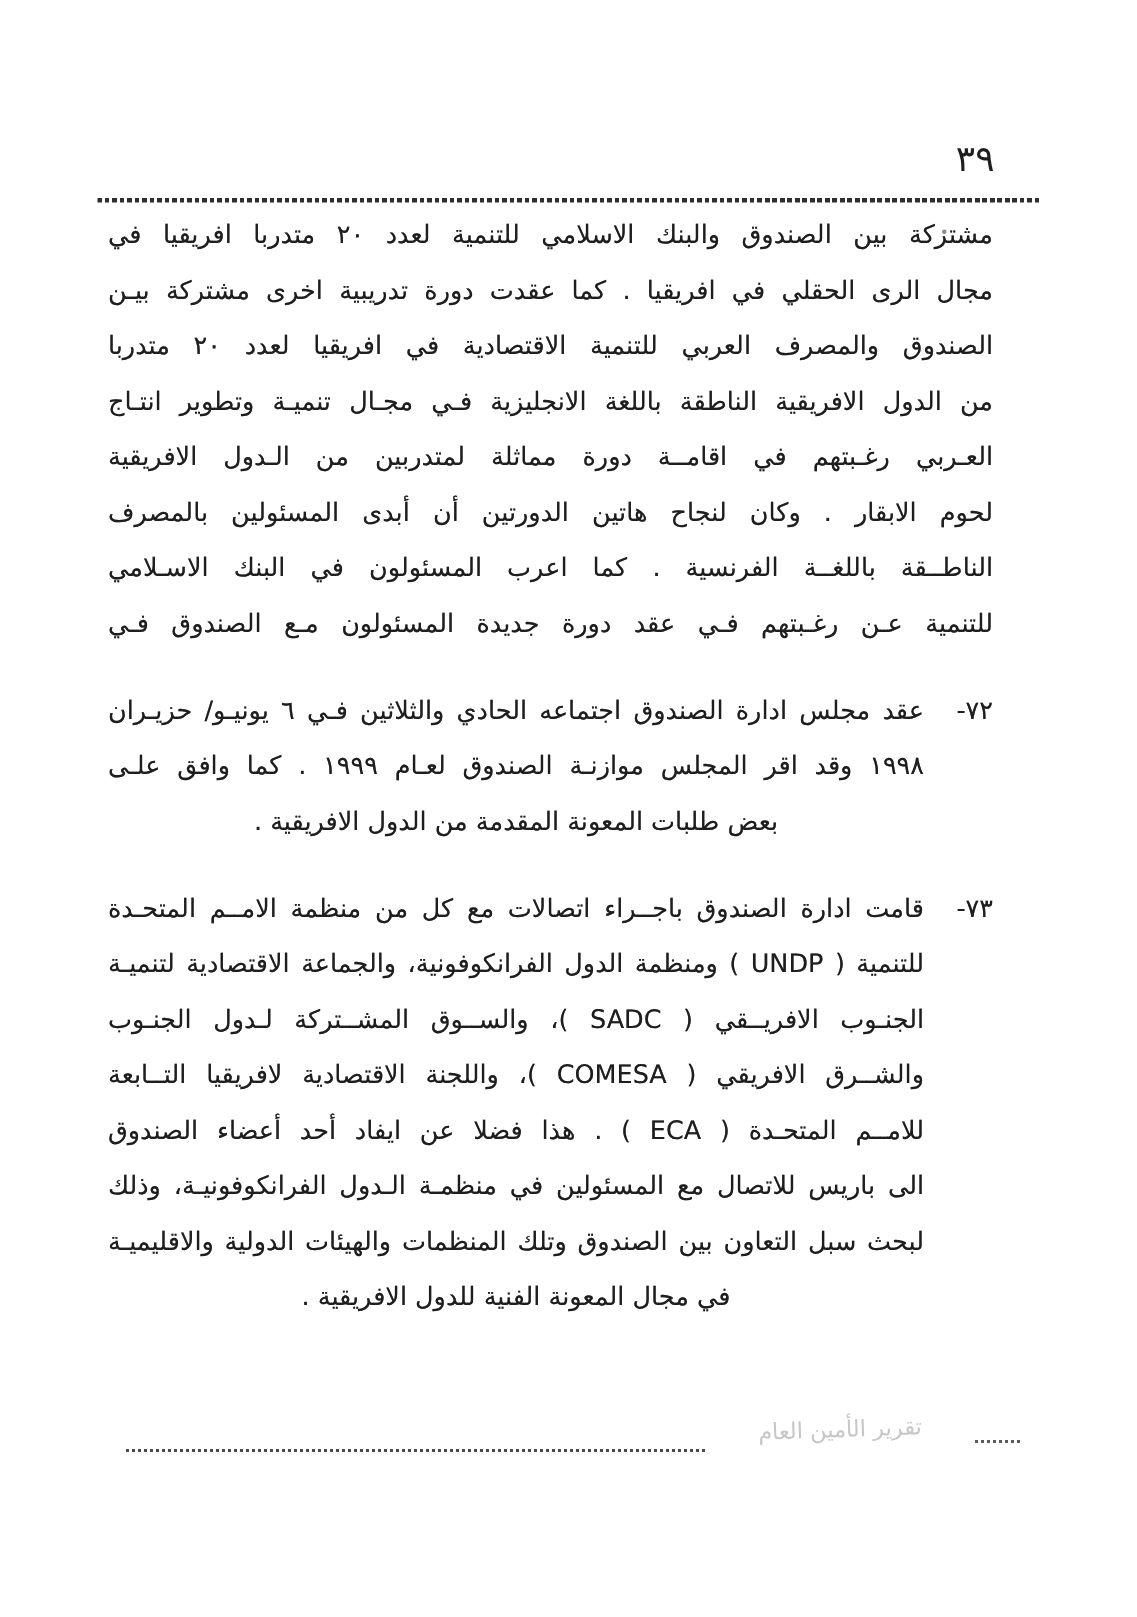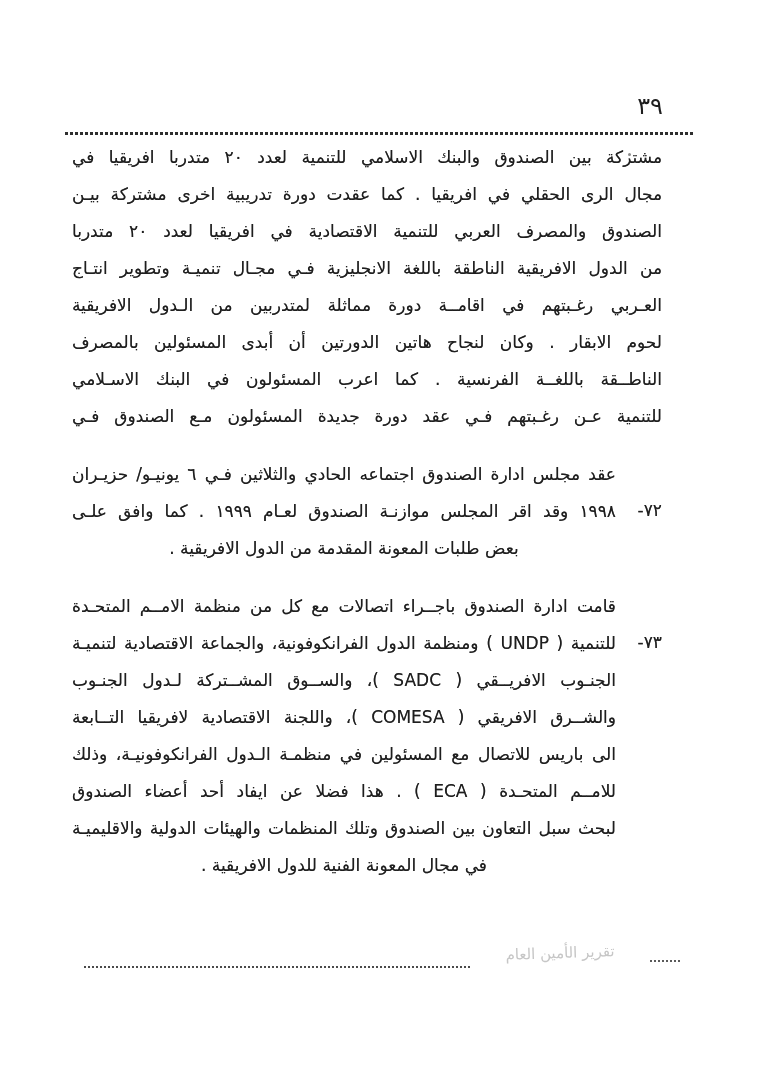--- a/index.html
+++ b/index.html
@@ -60,21 +60,20 @@
     position: relative;
     padding-right: 46px;
     margin-top: 21px;
   }
   .item-number {
     position: absolute;
     top: 0;
     right: 0;
     line-height: 37px;
     text-shadow: 0 0 0.4px rgba(0,0,0,0.55);
-    margin-top: 36px;
   }
   .footer-rule {
     position: absolute;
     top: 966px;
     left: 84px;
     width: 388px;
     height: 2px;
     background-image: repeating-linear-gradient(to right, #4a4a4a 0px, #4a4a4a 2px, rgba(0,0,0,0) 2px, rgba(0,0,0,0) 4px);
   }
   .footer-watermark {
@@ -130,22 +129,22 @@
       </div>
     </div>
 
     <div class="list-item">
       <div class="item-number">٧٣-</div>
       <div class="item-lines">
         <div class="line">قامت ادارة الصندوق باجــراء اتصالات مع كل من منظمة الامــم المتحـدة</div>
         <div class="line">للتنمية ( UNDP ) ومنظمة الدول الفرانكوفونية، والجماعة الاقتصادية لتنميـة</div>
         <div class="line">الجنـوب الافريــقي ( SADC )، والســوق المشــتركة لـدول الجنـوب</div>
         <div class="line">والشــرق الافريقي ( COMESA )، واللجنة الاقتصادية لافريقيا التــابعة</div>
+        <div class="line">للامــم المتحـدة ( ECA ) . هذا فضلا عن ايفاد أحد أعضاء الصندوق</div>
         <div class="line">الى باريس للاتصال مع المسئولين في منظمـة الـدول الفرانكوفونيـة، وذلك</div>
-        <div class="line">للامــم المتحـدة ( ECA ) . هذا فضلا عن ايفاد أحد أعضاء الصندوق</div>
         <div class="line">لبحث سبل التعاون بين الصندوق وتلك المنظمات والهيئات الدولية والاقليميـة</div>
         <div class="line last">في مجال المعونة الفنية للدول الافريقية .</div>
       </div>
     </div>
 
   </div>
 
   <div class="footer-rule"></div>
   <div class="footer-watermark">تقرير الأمين العام</div>
   <div class="footer-rule-short"></div>

